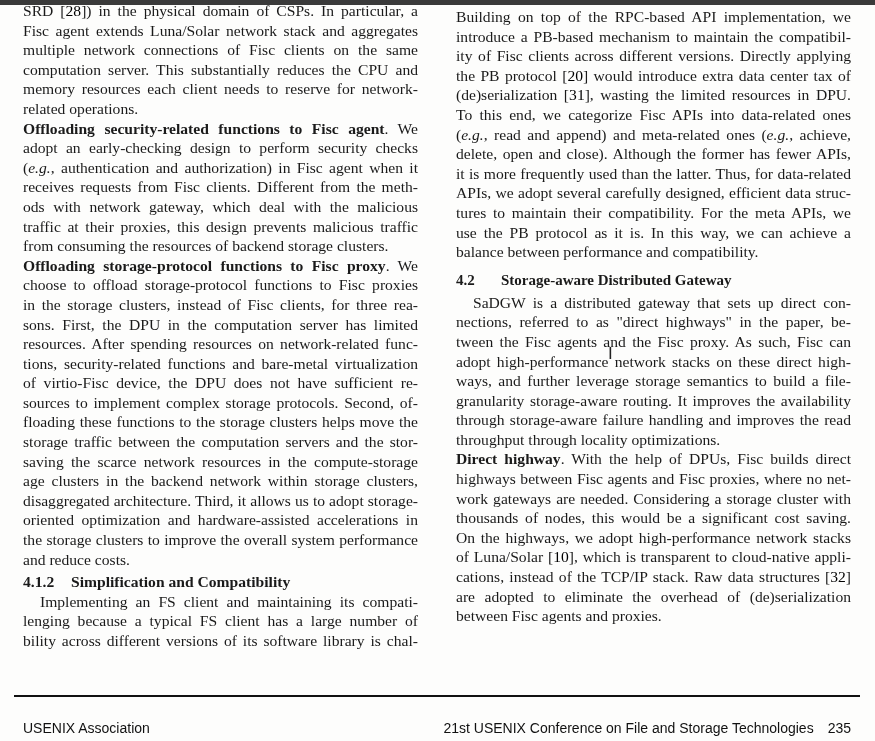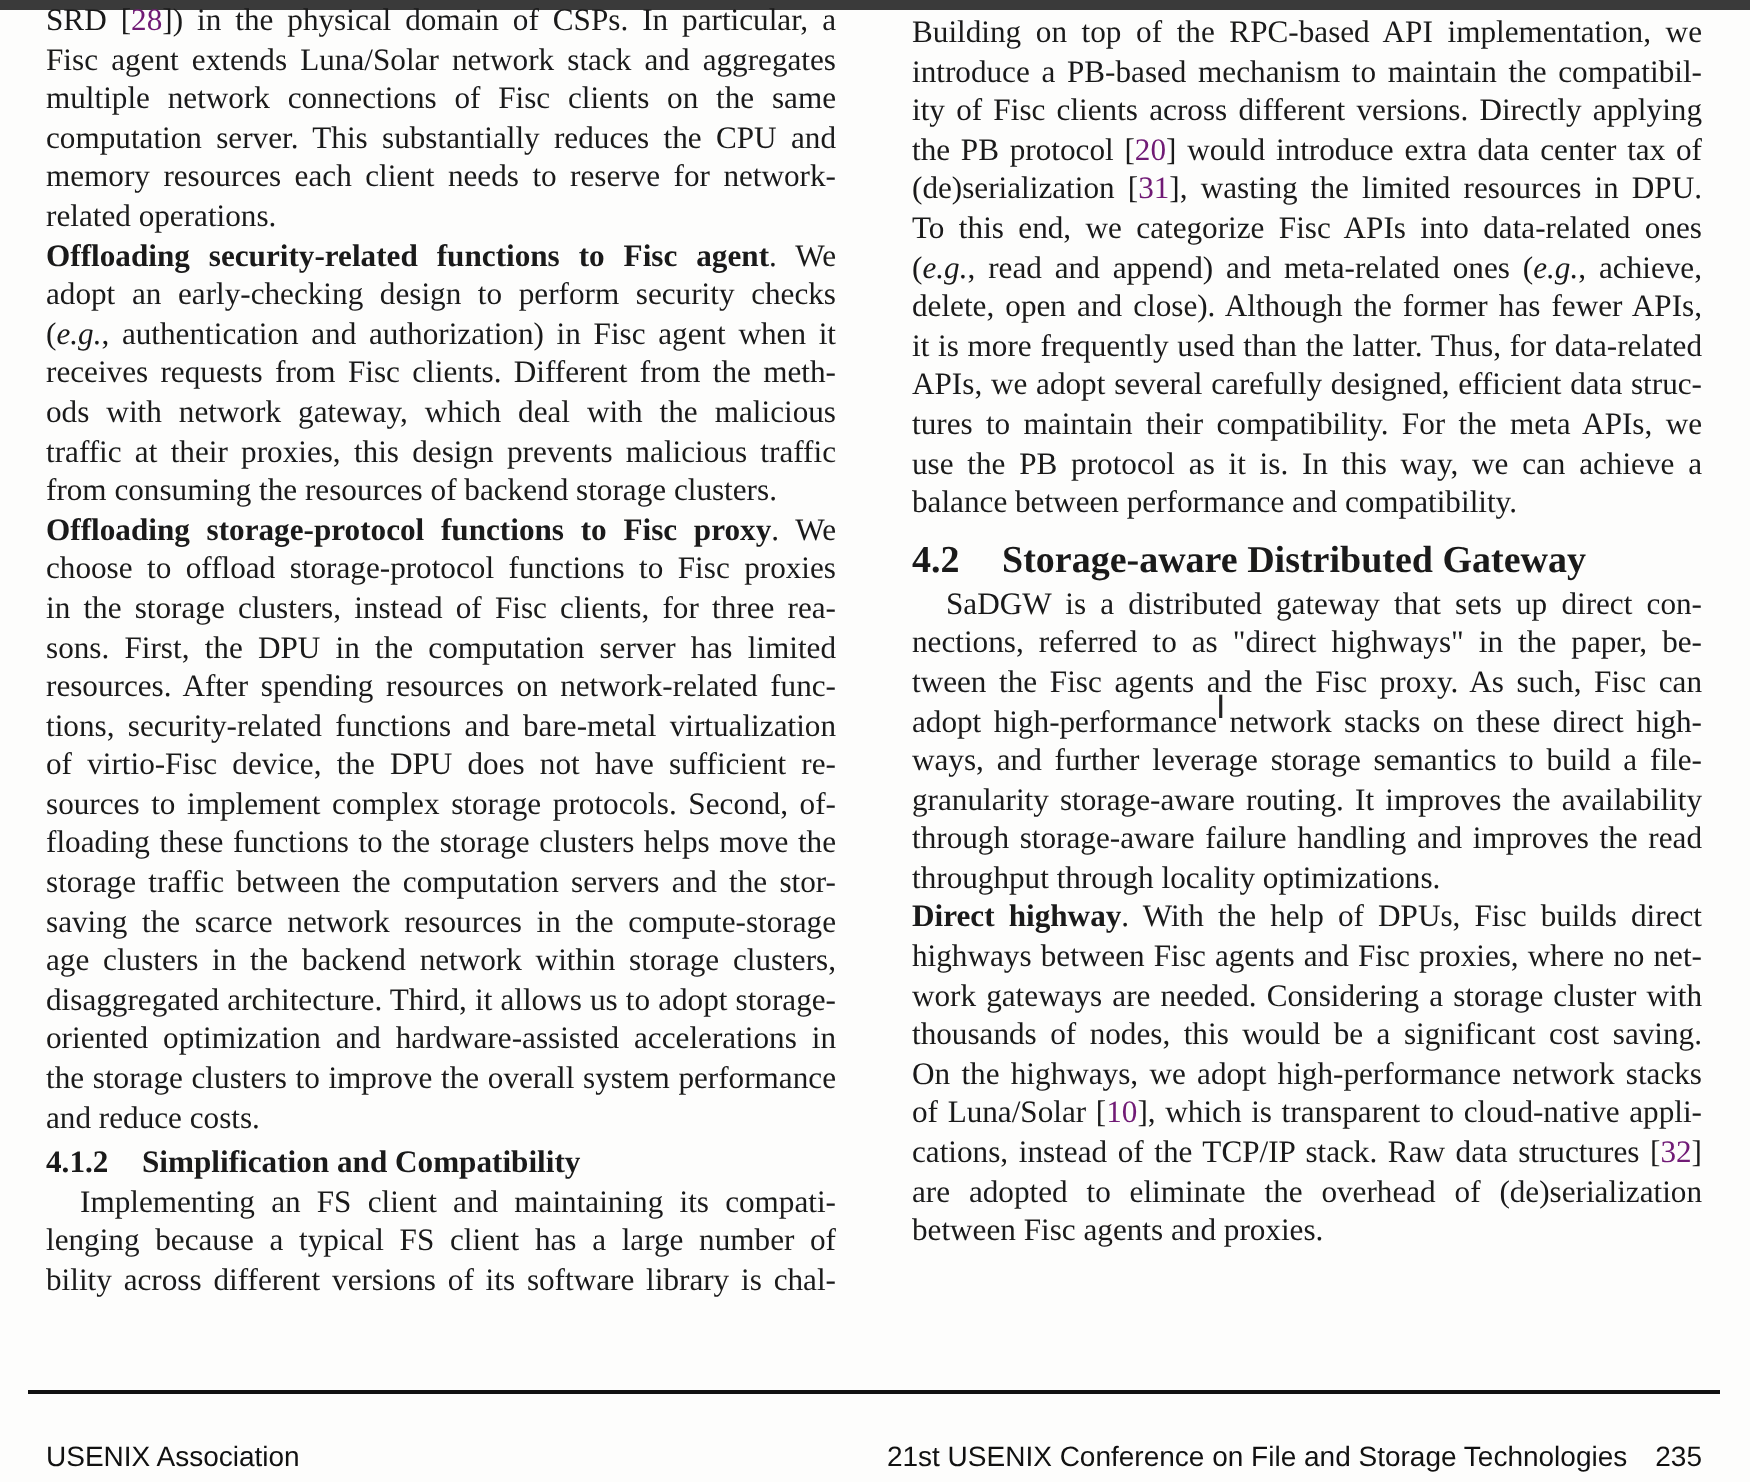--- a/index.html
+++ b/index.html
@@ -11,24 +11,24 @@
   }
   .topbar { position:absolute; left:0; top:0; width:875px; height:5px; background:#3a3a3a; }
   .col { position:absolute; top:0; font-size:15.6px; line-height:19.6px; }
   .col-left { left:23px; width:395px; }
   .col-right { left:456px; width:395px; }
   .line { display:block; white-space:nowrap; text-align:justify; text-align-last:justify; height:19.6px; overflow:visible; }
   .line.last { text-align-last:left; }
   .indent { padding-left:17px; }
   .b { font-weight:bold; }
   .i { font-style:italic; }
-  .ref { color:#701a75; }
+  .ref { color:#000000; }
   .h3 { font-weight:bold; font-size:15.6px; white-space:nowrap; }
   .h3 .num { display:inline-block; width:48px; }
-  .h2 { font-weight:bold; font-size:19px; white-space:nowrap; }
+  .h2 { font-weight:bold; font-size:15px; white-space:nowrap; }
   .h2 .num { display:inline-block; width:45px; }
   .rule { position:absolute; left:14px; width:846px; top:695px; height:2px; background:#111; }
   .footer { position:absolute; top:720px; font-family:"Liberation Sans", "DejaVu Sans", sans-serif; font-size:14px; color:#111; }
   .footer-left { left:23px; }
   .footer-right { right:24px; }
   .footer-right .page { margin-left:14px; }
   .cursor { position:absolute; left:608px; top:344px; font-family:"DejaVu Sans", sans-serif; font-size:16px; color:#222; }
 </style>
 </head>
 <body>

